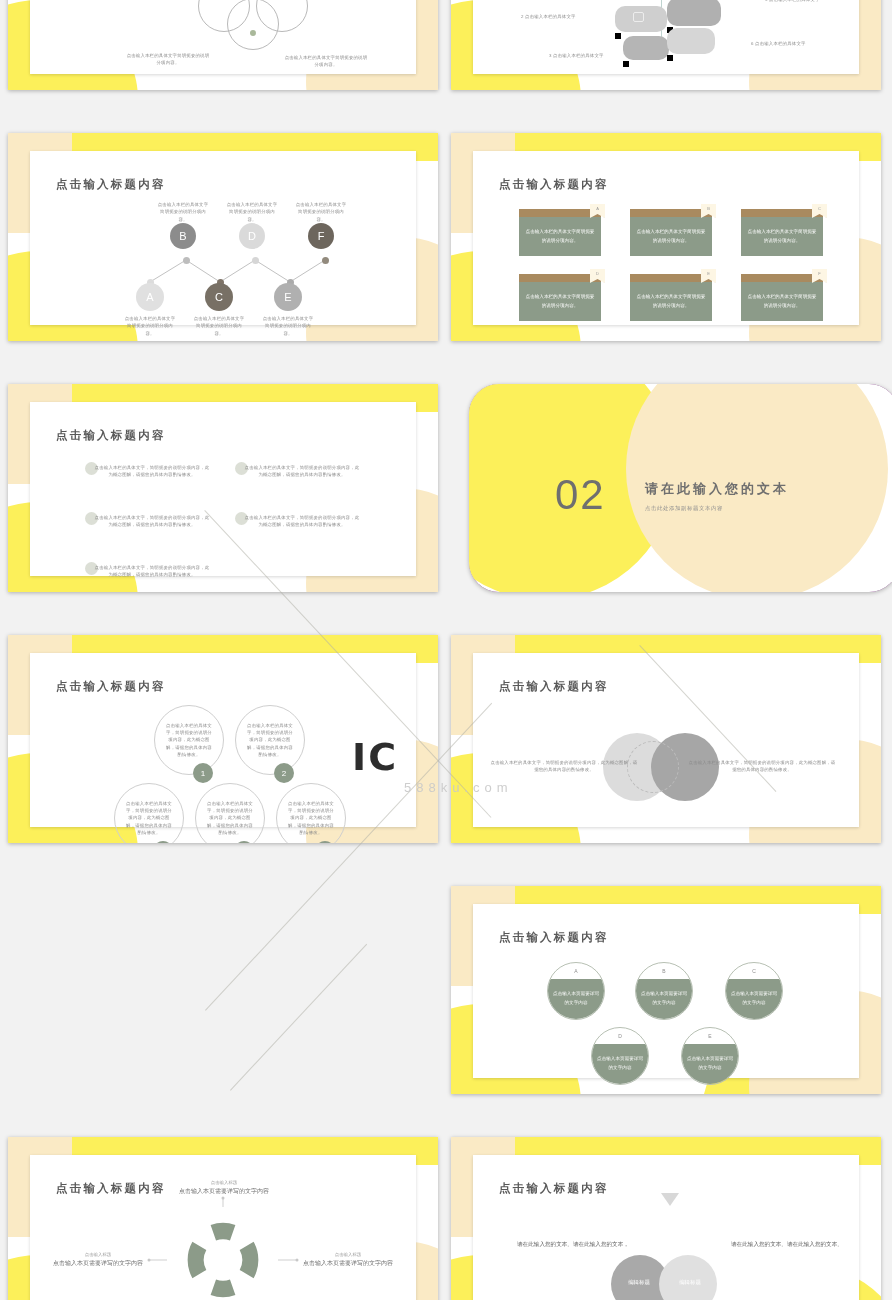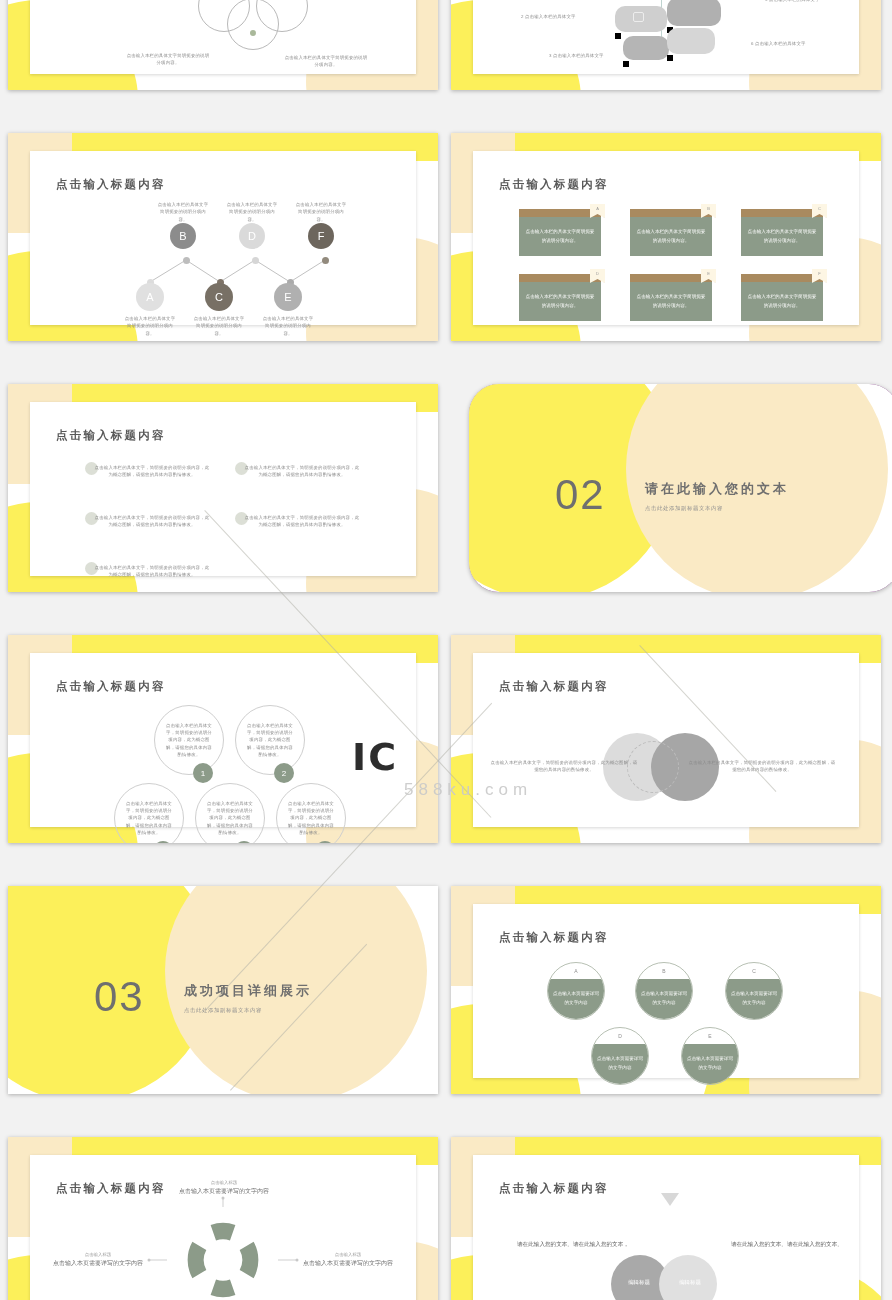--- a/index.html
+++ b/index.html
@@ -106,21 +106,21 @@
     position:absolute;left:352px;top:735px;
     font-size:38px;font-weight:bold;color:#000000;opacity:.82;letter-spacing:2px;
     font-family:"DejaVu Sans",sans-serif;
   }
   .wm-cn{
     position:absolute;left:408px;top:734px;
     font-size:40px;color:#b6b6b6;opacity:.75;letter-spacing:6px;font-weight:400;
   }
   .wm-sub{
     position:absolute;left:404px;top:780px;
-    font-size:17px;color:#c9c9c9;opacity:.9;letter-spacing:5px;
+    font-size:13px;color:#c9c9c9;opacity:.9;letter-spacing:5px;
   }
   .wm-line{position:absolute;background:#b0b0a8;opacity:.55;height:1px;transform-origin:0 0;}
 </style>
 </head>
 <body>
 
 <div class="gallery">
 
   <div class="slide" style="left:8px; top:-118px;">
     <div class="bg">
@@ -344,31 +344,20 @@
     <div class="panel">
       <div class="s-title">点击输入标题内容</div>
       <div class="gcirc" style="left:130px;top:80px;width:68px;height:68px;background:#dcdcdc;"></div>
       <div class="gcirc" style="left:178px;top:80px;width:68px;height:68px;background:#a6a6a6;"></div>
       <div class="gcirc" style="left:154px;top:88px;width:52px;height:52px;border:1px dashed #bcbcbc;"></div>
       <div class="tiny" style="position:absolute;left:16px;top:106px;width:150px;text-align:center;">点击输入本栏的具体文字，简明扼要的说明分项内容，此为概念图解，请据您的具体内容的酌情修改。</div>
       <div class="tiny" style="position:absolute;left:214px;top:106px;width:150px;text-align:center;">点击输入本栏的具体文字，简明扼要的说明分项内容，此为概念图解，请据您的具体内容的酌情修改。</div>
     </div>
   </div>
 
-  <div class="slide" style="left:8px; top:886px;">
-    <div class="divider">
-      <div class="div-yellow"></div>
-      <div class="div-cream"></div>
-      <div class="div-num">03</div>
-      <div class="div-head">
-        <div class="div-h1">成功项目详细展示</div>
-        <div class="div-h2">点击此处添加副标题文本内容</div>
-      </div>
-    </div>
-  </div>
 
   <div class="slide" style="left:451px; top:886px;">
     <div class="bg">
       <div class="deco-cream-left"></div>
       <div class="deco-yellow-top"></div>
       <div class="deco-yellow-bl"></div>
       <div class="deco-yellow-br"></div>
       <div class="deco-cream-br"></div>
     </div>
     <div class="panel">

